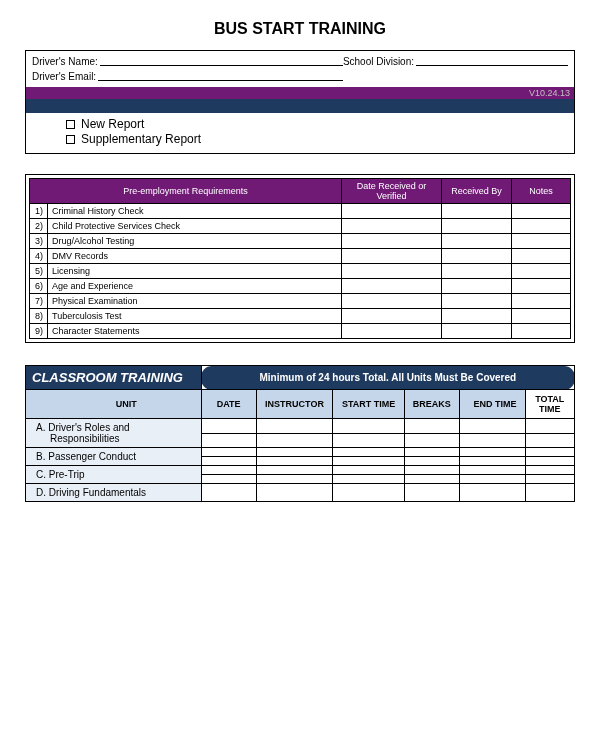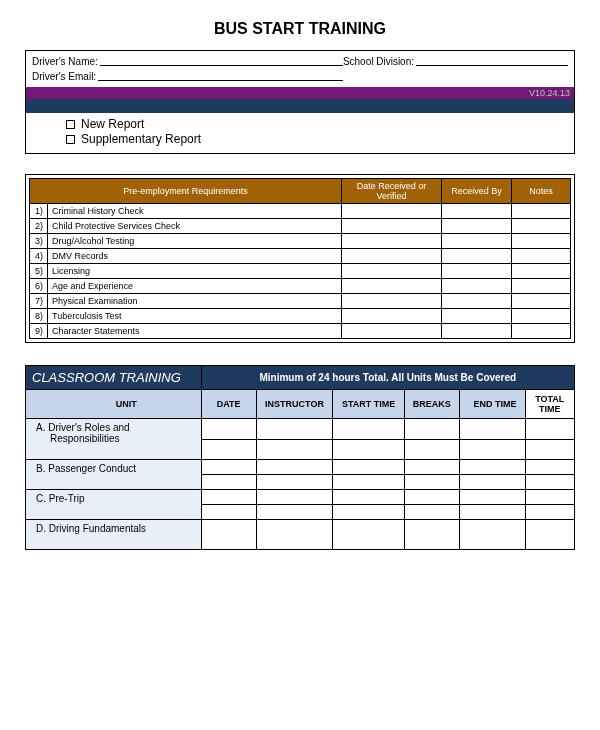--- a/index.html
+++ b/index.html
@@ -51,21 +51,21 @@
   .chk { display: inline-block; width: 9px; height: 9px; border: 1px solid #000; margin-right: 6px; vertical-align: middle; }
   
   .gap { height: 20px; }
   .req-wrap { border: 1px solid #000; padding: 3px; }
   table.req {
     width: 100%;
     border-collapse: collapse;
     font-size: 9px;
   }
   table.req th {
-    background: #a16207;
+    background: #701a75;
     color: #fff;
     border: 1px solid #000;
     font-weight: normal;
     padding: 2px 4px;
     text-align: center;
   }
   table.req td {
     border: 1px solid #000;
     padding: 2px 4px;
     height: 14px;
@@ -78,46 +78,47 @@
   .gap2 { height: 22px; }
   table.cls {
     width: 100%;
     border-collapse: collapse;
     font-size: 9px;
   }
   table.cls th, table.cls td { border: 1px solid #000; }
   .cls-hdr-left {
     background: #1f3a5f;
     color: #fff;
-    font-weight: normal;
+    font-weight: bold;
     font-style: italic;
     font-size: 13px;
     padding: 4px 6px;
     text-align: left;
   }
   .cls-hdr-right {
     background: #1f3a5f;
     color: #fff;
     font-weight: bold;
     font-size: 10px;
     padding: 4px 6px;
     text-align: center;
+    border-radius: 11px;
   }
   .cls-sub {
     background: #c6d6ea;
     font-weight: bold;
     font-size: 9px;
     text-align: center;
     padding: 4px 3px;
   }
   .cls-sub.unit { width: 160px; padding-left: 29px; }
   .cls-sub.total { background: #fff; }
   table.cls td.lbl {
     background: #e8eff7;
-    padding: 3px 6px 15px 24px;
+    padding: 3px 6px 3px 24px;
     text-indent: -14px;
     font-size: 10px;
     vertical-align: top;
     height: 18px;
   }
   table.cls td.cell  { background: #fff; }
   .col-date  { width: 50px; }
   .col-inst  { width: 70px; text-align: center; }
   .col-start { width: 65px; }
   .col-break { width: 50px; }

